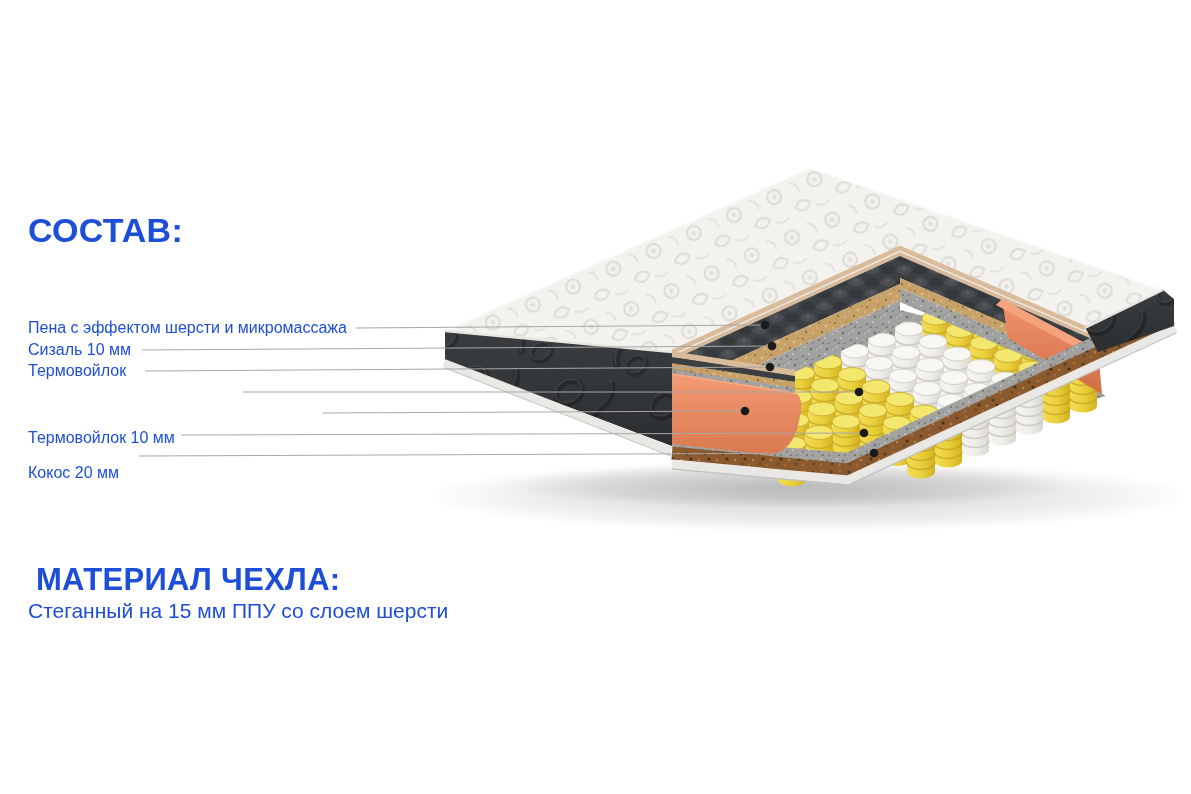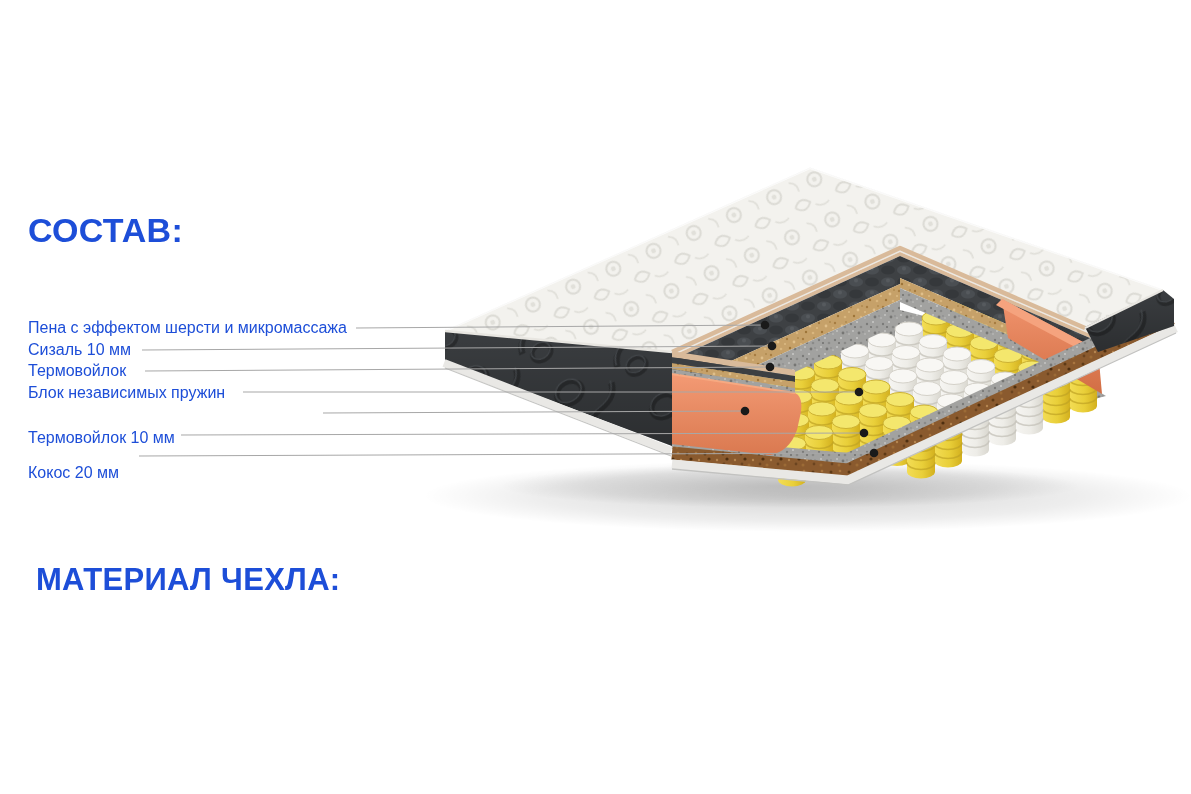--- a/index.html
+++ b/index.html
@@ -255,18 +255,18 @@
         <circle cx="874" cy="453" r="4.3"></circle>
       </g>
     </g>
   </svg>
 
   <h1 id="composition-title" class="sec-title" style="margin:0">СОСТАВ:</h1>
 
   <div class="lbl" style="top:318px">Пена с эффектом шерсти и микромассажа</div>
   <div class="lbl" style="top:339.5px">Сизаль 10 мм</div>
   <div class="lbl" style="top:361px">Термовойлок</div>
-  <div class="lbl" style="top:382.5px">Блок независимых пружин</div>
   <div class="lbl" style="top:428px">Термовойлок 10 мм</div>
   <div class="lbl" style="top:463px">Кокос 20 мм</div>
 
   <h2 id="cover-title" class="sec-title" style="margin:8px">МАТЕРИАЛ ЧЕХЛА:</h2>
+  <div id="cover-desc">Стеганный на 15 мм ППУ со слоем шерсти</div>
 </div>
 
 </body></html>

